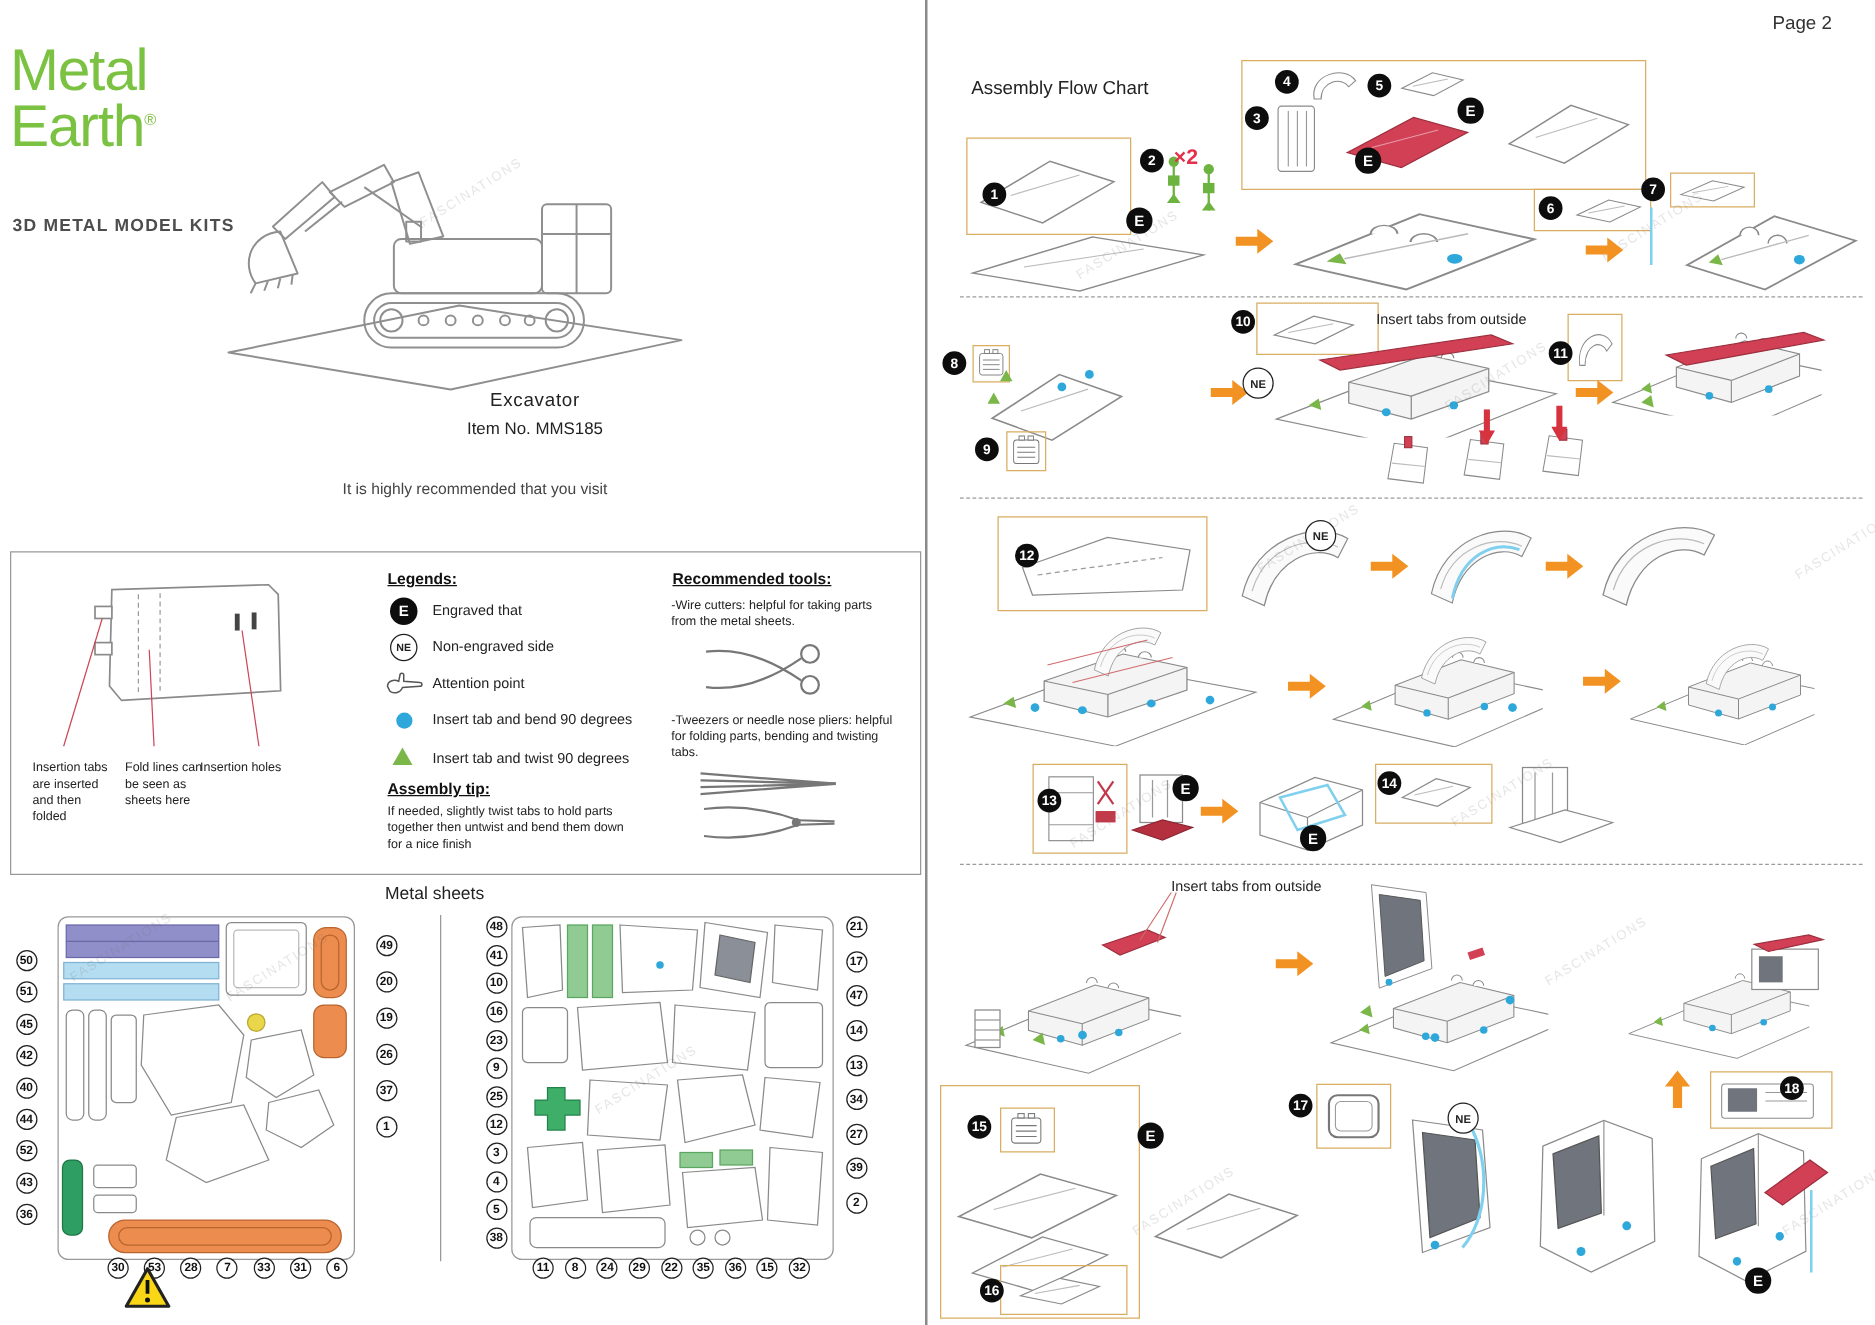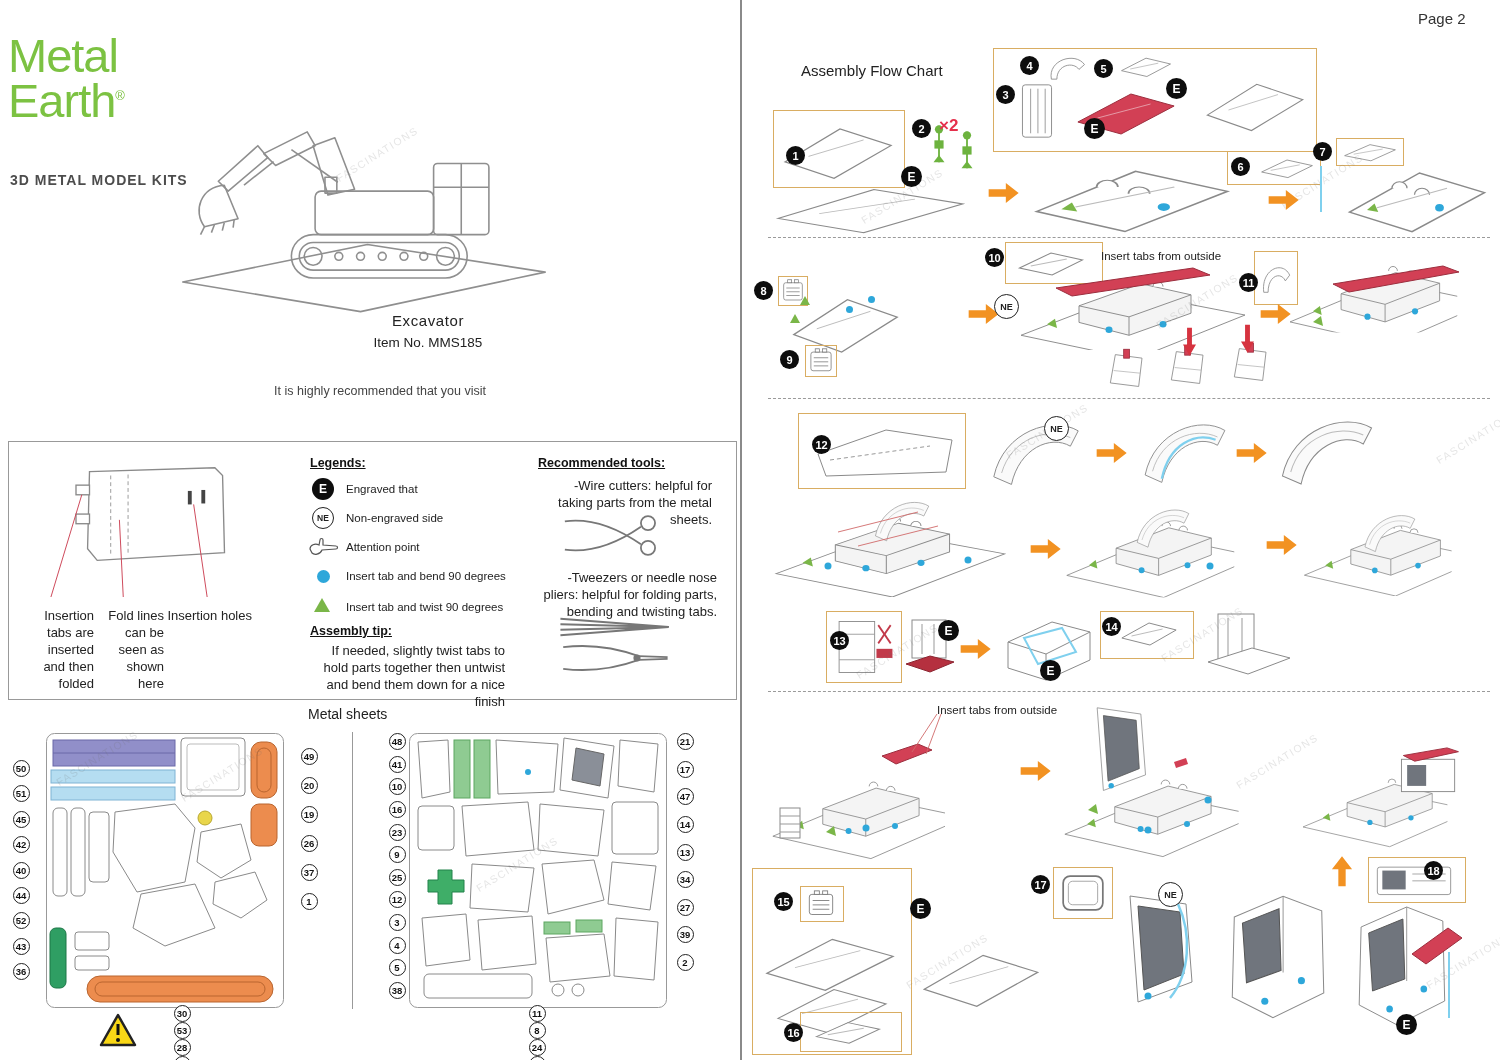--- a/index.html
+++ b/index.html
@@ -14,40 +14,40 @@
   .tagline { position:absolute; left:10px; top:172px; color:#4d4d4d; font-weight:bold; font-size:14px; letter-spacing:1px; }
 
   .product-name { font-size:15px; letter-spacing:0.6px; color:#222; }
   .product-item { font-size:13.5px; margin-top:6px; color:#222; }
   .visit { font-size:12.5px; color:#444; line-height:1.45; text-align:center; }
   .visit-url { font-weight:bold; font-size:15px; color:#111; }
 
   .legend-box { position:absolute; left:8px; top:441px; width:729px; height:259px; border:1px solid #999; }
   .sec-title { font-size:12.5px; font-weight:bold; text-decoration:underline; color:#111; }
   .leg-label { font-size:11.5px; color:#222; }
-  .small-note { font-size:13px; color:#222; line-height:1.3;text-align:right; }
+  .small-note { font-size:10px; color:#222; line-height:1.3; }
 
   .e-round { width:22px; height:22px; border-radius:50%; background:#0d0d0d; color:#fff; font-weight:bold; font-size:12px; display:flex; align-items:center; justify-content:center; }
   .ne-round { width:22px; height:22px; border-radius:50%; background:#fff; border:1.5px solid #222; color:#222; font-weight:bold; font-size:8.5px; display:flex; align-items:center; justify-content:center; }
   .blue-dot-l { width:13px; height:13px; border-radius:50%; background:#2ea7da; }
   .green-tri-l { width:0; height:0; border-left:8px solid transparent; border-right:8px solid transparent; border-bottom:14px solid #7ab648; }
 
   .sheets-title { position:absolute; left:308px; top:706px; font-size:14px; color:#222;text-align:center; }
   .vline { position:absolute; background:#999; }
   .divider { position:absolute; left:740px; top:0; width:1.5px; height:1060px; background:#8a8a8a; }
 
   .callout { width:17px; height:17px; border:1.5px solid #222; border-radius:50%; background:#fff; color:#111; font-size:9.5px; font-weight:bold; display:flex; align-items:center; justify-content:center; flex:0 0 auto; }
   .co-col { position:absolute; width:18px; display:flex; flex-direction:column; justify-content:space-between; align-items:center; }
-  .co-row { position:absolute; height:18px; display:flex; flex-direction:column; justify-content:space-between; align-items:center;text-align:right; }
+  .co-row { position:absolute; height:18px; display:flex; flex-direction:row; justify-content:space-between; align-items:center;text-align:right; }
 
   .warn-text { position:absolute; left:142px; top:1016px; width:500px; font-size:13px; font-weight:bold; text-align:center; line-height:1.35; color:#111; }
 
   
   .page-label { position:absolute; left:1418px; top:10px; font-size:15px; color:#333; }
-  .flow-title { position:absolute; left:777px; top:62px; font-size:15px; color:#222;margin-left:24px; }
+  .flow-title { position:absolute; left:777px; top:62px; font-size:15px; color:#222; }
   .dash { position:absolute; border-top:1.5px dashed #9a9a9a; }
   .pbox { position:absolute; border:1px solid #d9ad62; background:transparent; }
   .step { position:absolute; width:19px; height:19px; border-radius:50%; background:#0d0d0d; color:#fff; font-size:11px; font-weight:bold; display:flex; align-items:center; justify-content:center; z-index:5; }
   .e-badge { position:absolute; width:21px; height:21px; border-radius:50%; background:#0d0d0d; color:#fff; font-weight:bold; font-size:12px; display:flex; align-items:center; justify-content:center; z-index:5; }
   .ne-badge { position:absolute; width:25px; height:25px; border-radius:50%; background:#fff; border:1.5px solid #222; color:#222; font-weight:bold; font-size:9px; display:flex; align-items:center; justify-content:center; z-index:5; }
   .note { position:absolute; font-size:11.5px; color:#222; z-index:4; }
   .x2 { position:absolute; font-size:17px; font-weight:bold; color:#e5304c; z-index:5; }
   .part { position:absolute; overflow:visible; }
   .arr { position:absolute; width:32px; height:22px; z-index:4; }
   .arr-up { transform:rotate(-90deg); }
@@ -239,21 +239,21 @@
   <line x1="110" y1="23" x2="110" y2="105" stroke="#999" stroke-dasharray="4,3"></line>
   <rect x="172" y="40" width="4" height="14" fill="#444"></rect>
   <rect x="186" y="39" width="4" height="14" fill="#444"></rect>
   <g stroke="#cc4455" stroke-width="1">
     <line x1="62" y1="44" x2="30" y2="150"></line>
     <line x1="101" y1="70" x2="105" y2="150"></line>
     <line x1="178" y1="54" x2="192" y2="150"></line>
   </g>
 </svg>
 <div class="abs small-note" style="left:26px;top:608px;width:68px">Insertion tabs are inserted and then folded</div>
-<div class="abs small-note" style="left:100px;top:608px;width:64px">Fold lines can be seen as shown here</div>
+<div class="abs small-note" style="left:100px;top:608px;width:64px">Fold lines can be seen as sheets here</div>
 <div class="abs small-note" style="left:160px;top:608px;width:92px">Insertion holes</div>
 
 <div class="abs sec-title" style="left:310px;top:456px">Legends:</div>
 <div class="abs e-round" style="left:312px;top:478px;position:absolute">E</div>
 <div class="abs leg-label" style="left:346px;top:483px">Engraved that</div>
 <div class="abs ne-round" style="left:312px;top:507px;position:absolute">NE</div>
 <div class="abs leg-label" style="left:346px;top:512px">Non-engraved side</div>
 <svg class="part" style="left:306px;top:536px;width:34px;height:24px" viewBox="0 0 34 24">
   <path d="M4,13 C4,9 9,7 13,9 L14,4 C14,2 17,2 17,4 L17,9 L30,10 C32,10 32,13 30,13 L16,14 C14,19 8,19 6,17 Z" fill="#fff" stroke="#555" stroke-width="1.2"></path>
 </svg>

